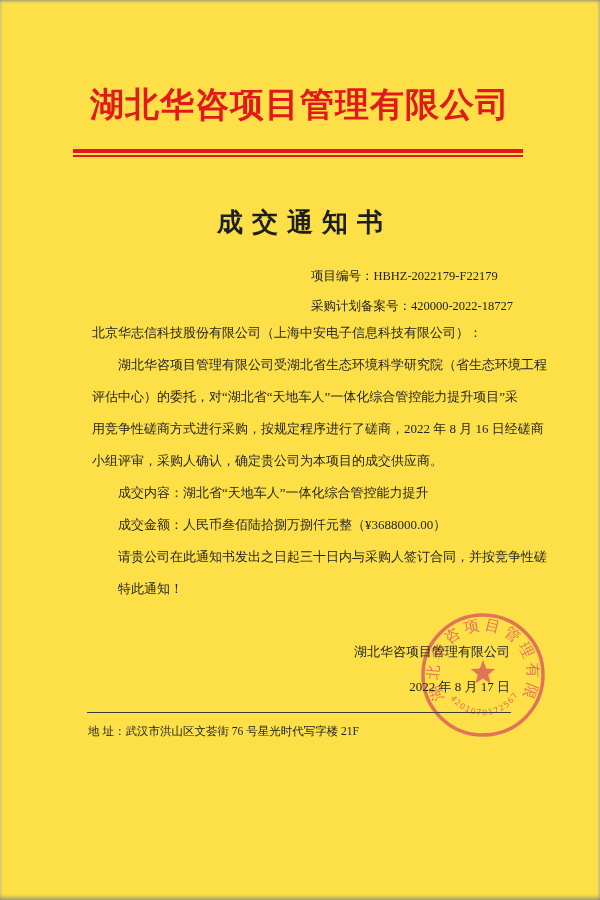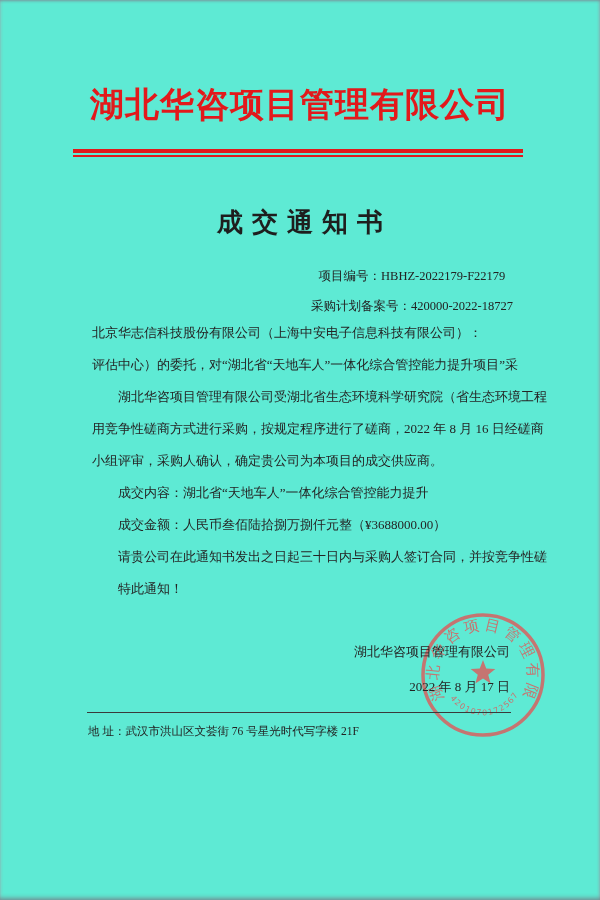--- a/index.html
+++ b/index.html
@@ -1,20 +1,20 @@
 <!DOCTYPE html>
 <html><head>
 <meta charset="utf-8">
 <style>
   html,body { margin:0; padding:0; background:#e9eaec; }
   .page {
     position:relative;
     width:600px; height:900px;
     margin:0 auto;
-    background:#5eead4;
+    background:#fde047;
     font-family:"Liberation Serif","DejaVu Serif",serif;
     overflow:hidden;
     box-shadow:
       inset 0 3px 3px -2px rgba(125,134,144,.85),
       inset 0 -4px 4px -2px rgba(115,123,132,.8),
       inset -3px 0 3px -2px rgba(160,168,176,.6),
       inset 3px 0 3px -2px rgba(175,181,188,.45);
   }
   .letterhead {
     position:absolute; top:82px; left:0; width:100%;
@@ -31,21 +31,21 @@
   }
   .doc-title {
     position:absolute; top:205px; left:0; width:100%;
     text-align:center;
     font-size:26px; font-weight:600; color:#1e1e1e;
     letter-spacing:9px; text-indent:9px;
     white-space:nowrap;
   }
   .meta {
     position:absolute; top:261px; right:87px;
-    text-align:center;
+    text-align:left;
     font-size:12.5px; color:#222;
     line-height:30px;
     white-space:nowrap;
   }
   .body-text {
     position:absolute; top:317px; left:92px;
     font-size:13px; color:#242424;
     line-height:32px;
     white-space:nowrap;
   }
@@ -87,22 +87,22 @@
 
   <div class="doc-title">成交通知书</div>
 
   <div class="meta">
     <div>项目编号：HBHZ-2022179-F22179</div>
     <div>采购计划备案号：420000-2022-18727</div>
   </div>
 
   <div class="body-text">
     <div class="line">北京华志信科技股份有限公司（上海中安电子信息科技有限公司）：</div>
+    <div class="line ind">湖北华咨项目管理有限公司受湖北省生态环境科学研究院（省生态环境工程</div>
     <div class="line">评估中心）的委托，对“湖北省“天地车人”一体化综合管控能力提升项目”采</div>
-    <div class="line ind">湖北华咨项目管理有限公司受湖北省生态环境科学研究院（省生态环境工程</div>
     <div class="line">用竞争性磋商方式进行采购，按规定程序进行了磋商，2022 年 8 月 16 日经磋商</div>
     <div class="line">小组评审，采购人确认，确定贵公司为本项目的成交供应商。</div>
     <div class="line ind">成交内容：湖北省“天地车人”一体化综合管控能力提升</div>
     <div class="line ind">成交金额：人民币叁佰陆拾捌万捌仟元整（¥3688000.00）</div>
     <div class="line ind">请贵公司在此通知书发出之日起三十日内与采购人签订合同，并按竞争性磋</div>
     <div class="line ind">特此通知！</div>
   </div>
 
   <svg class="seal" viewBox="-75 -75 150 150" xmlns="http://www.w3.org/2000/svg">
     <circle r="60" fill="none" stroke="#dc5c5c" stroke-width="3.5"></circle>

